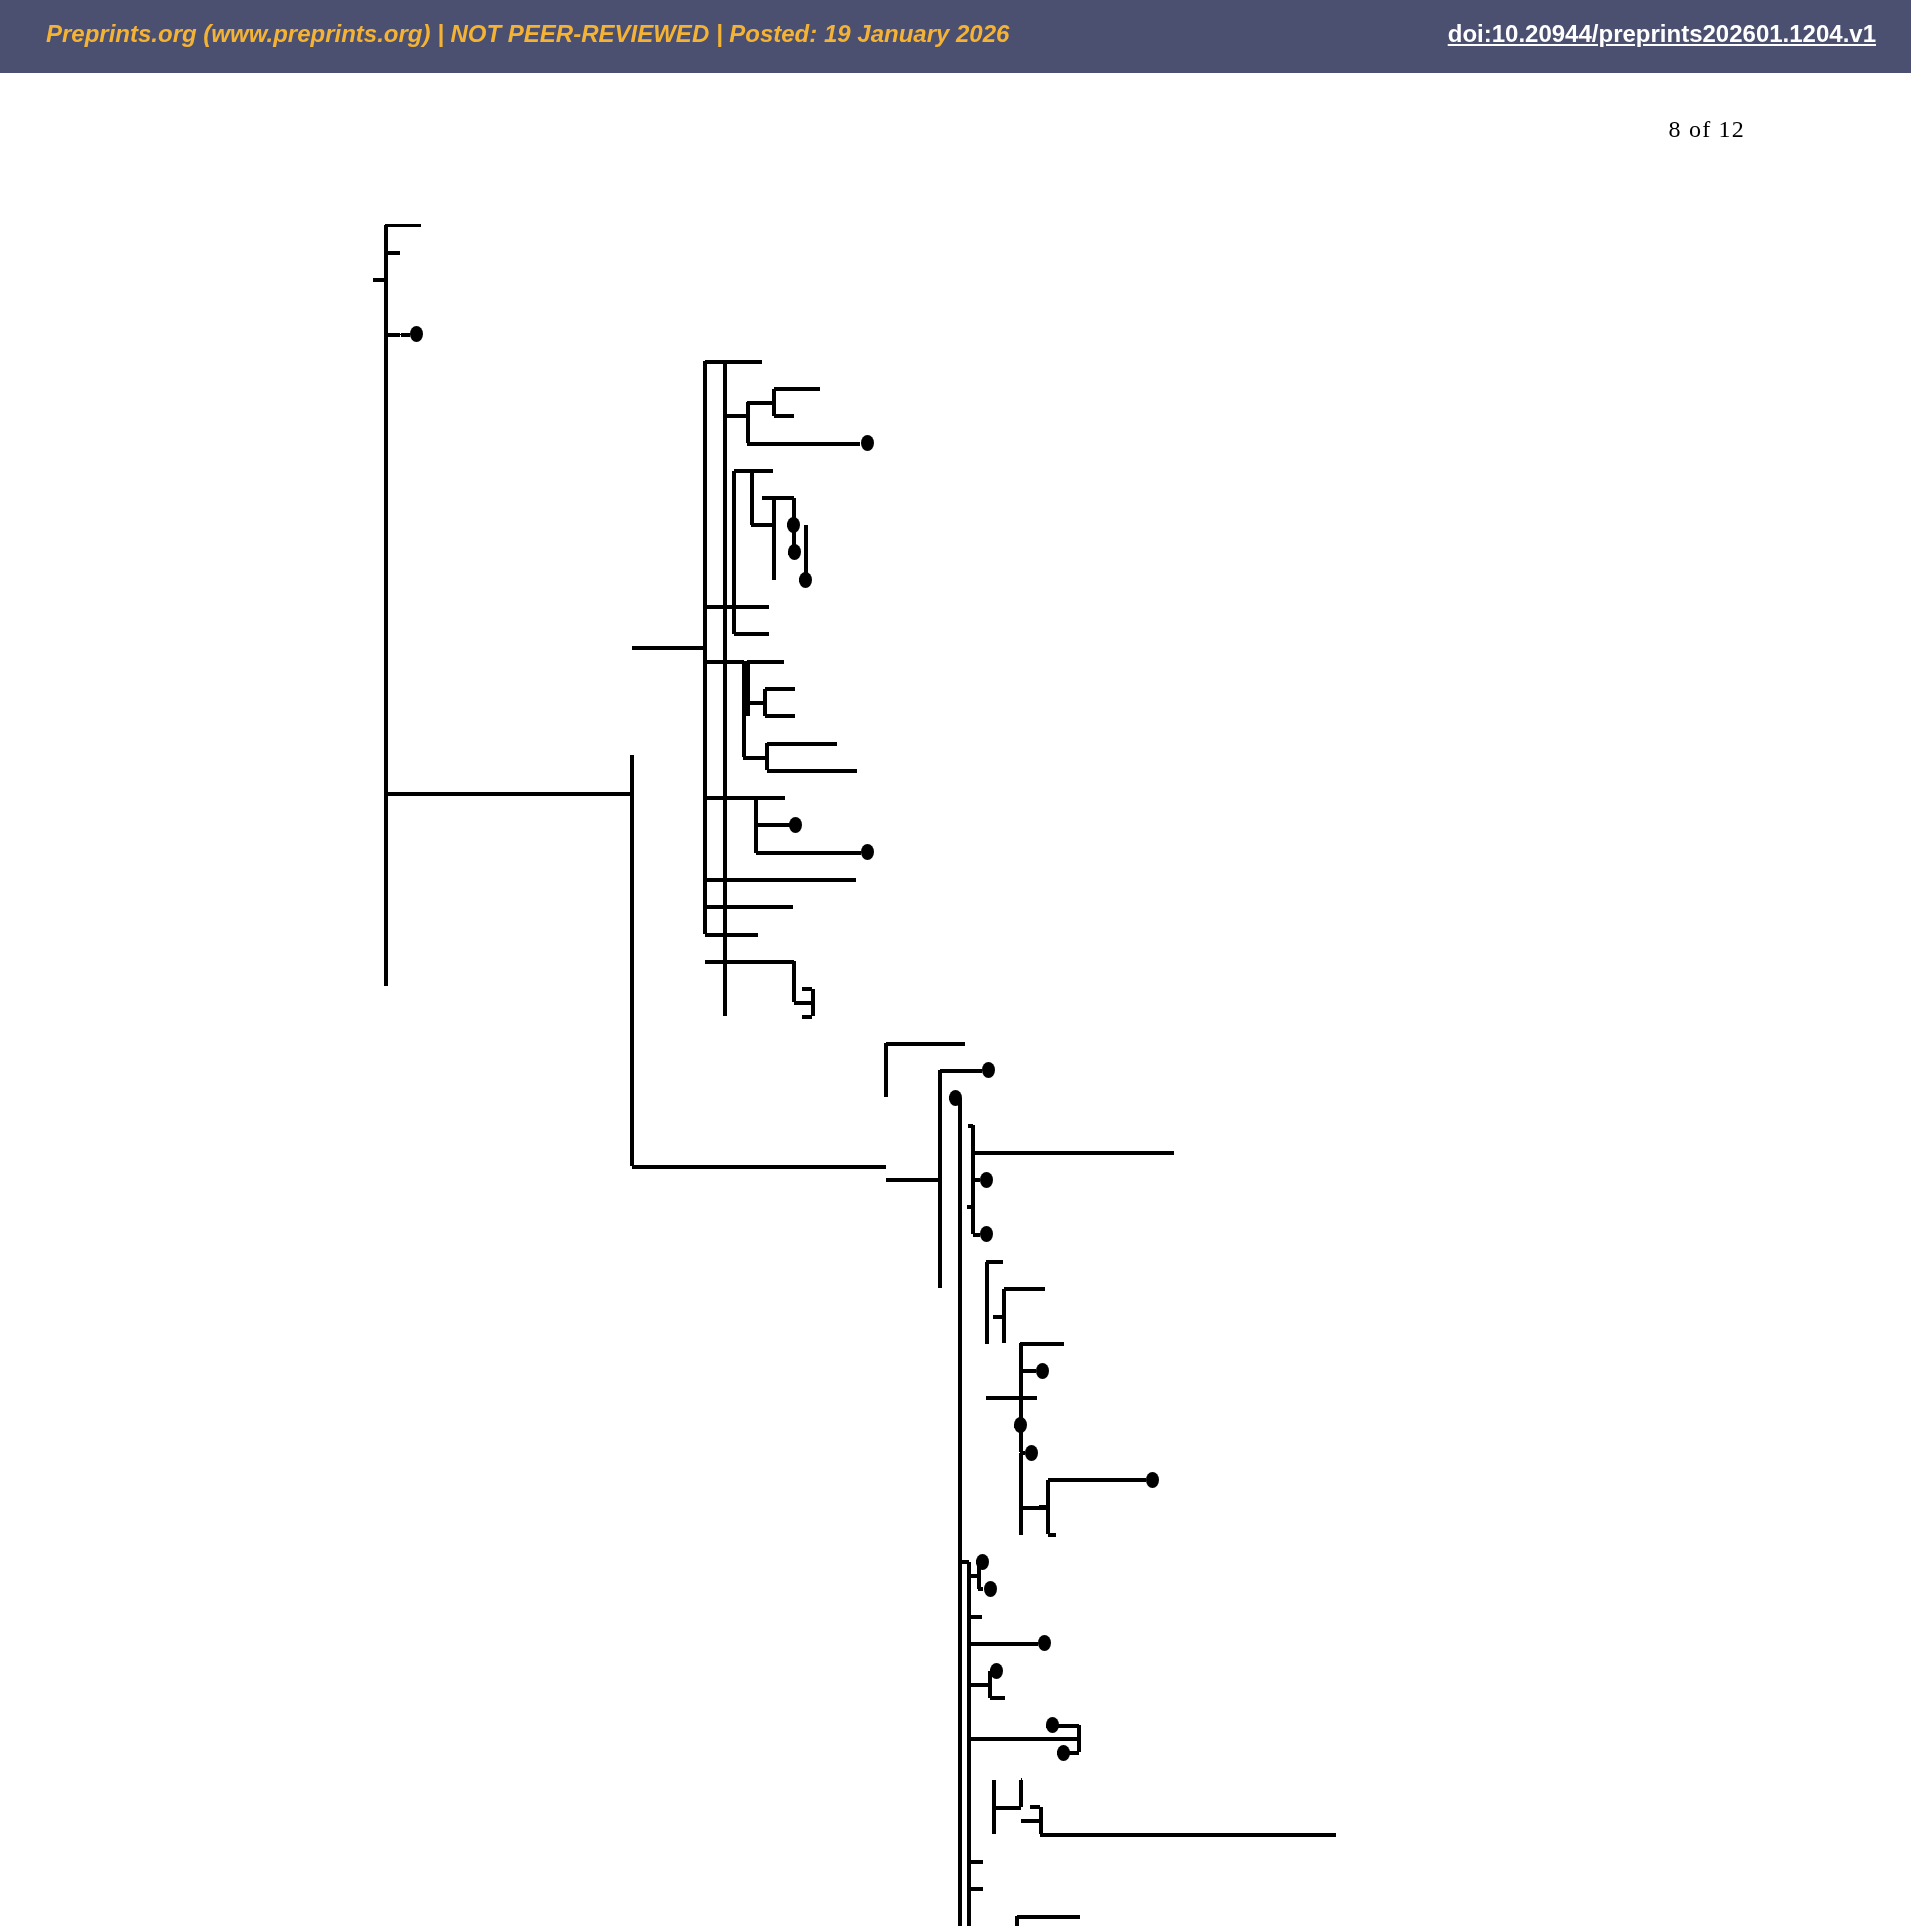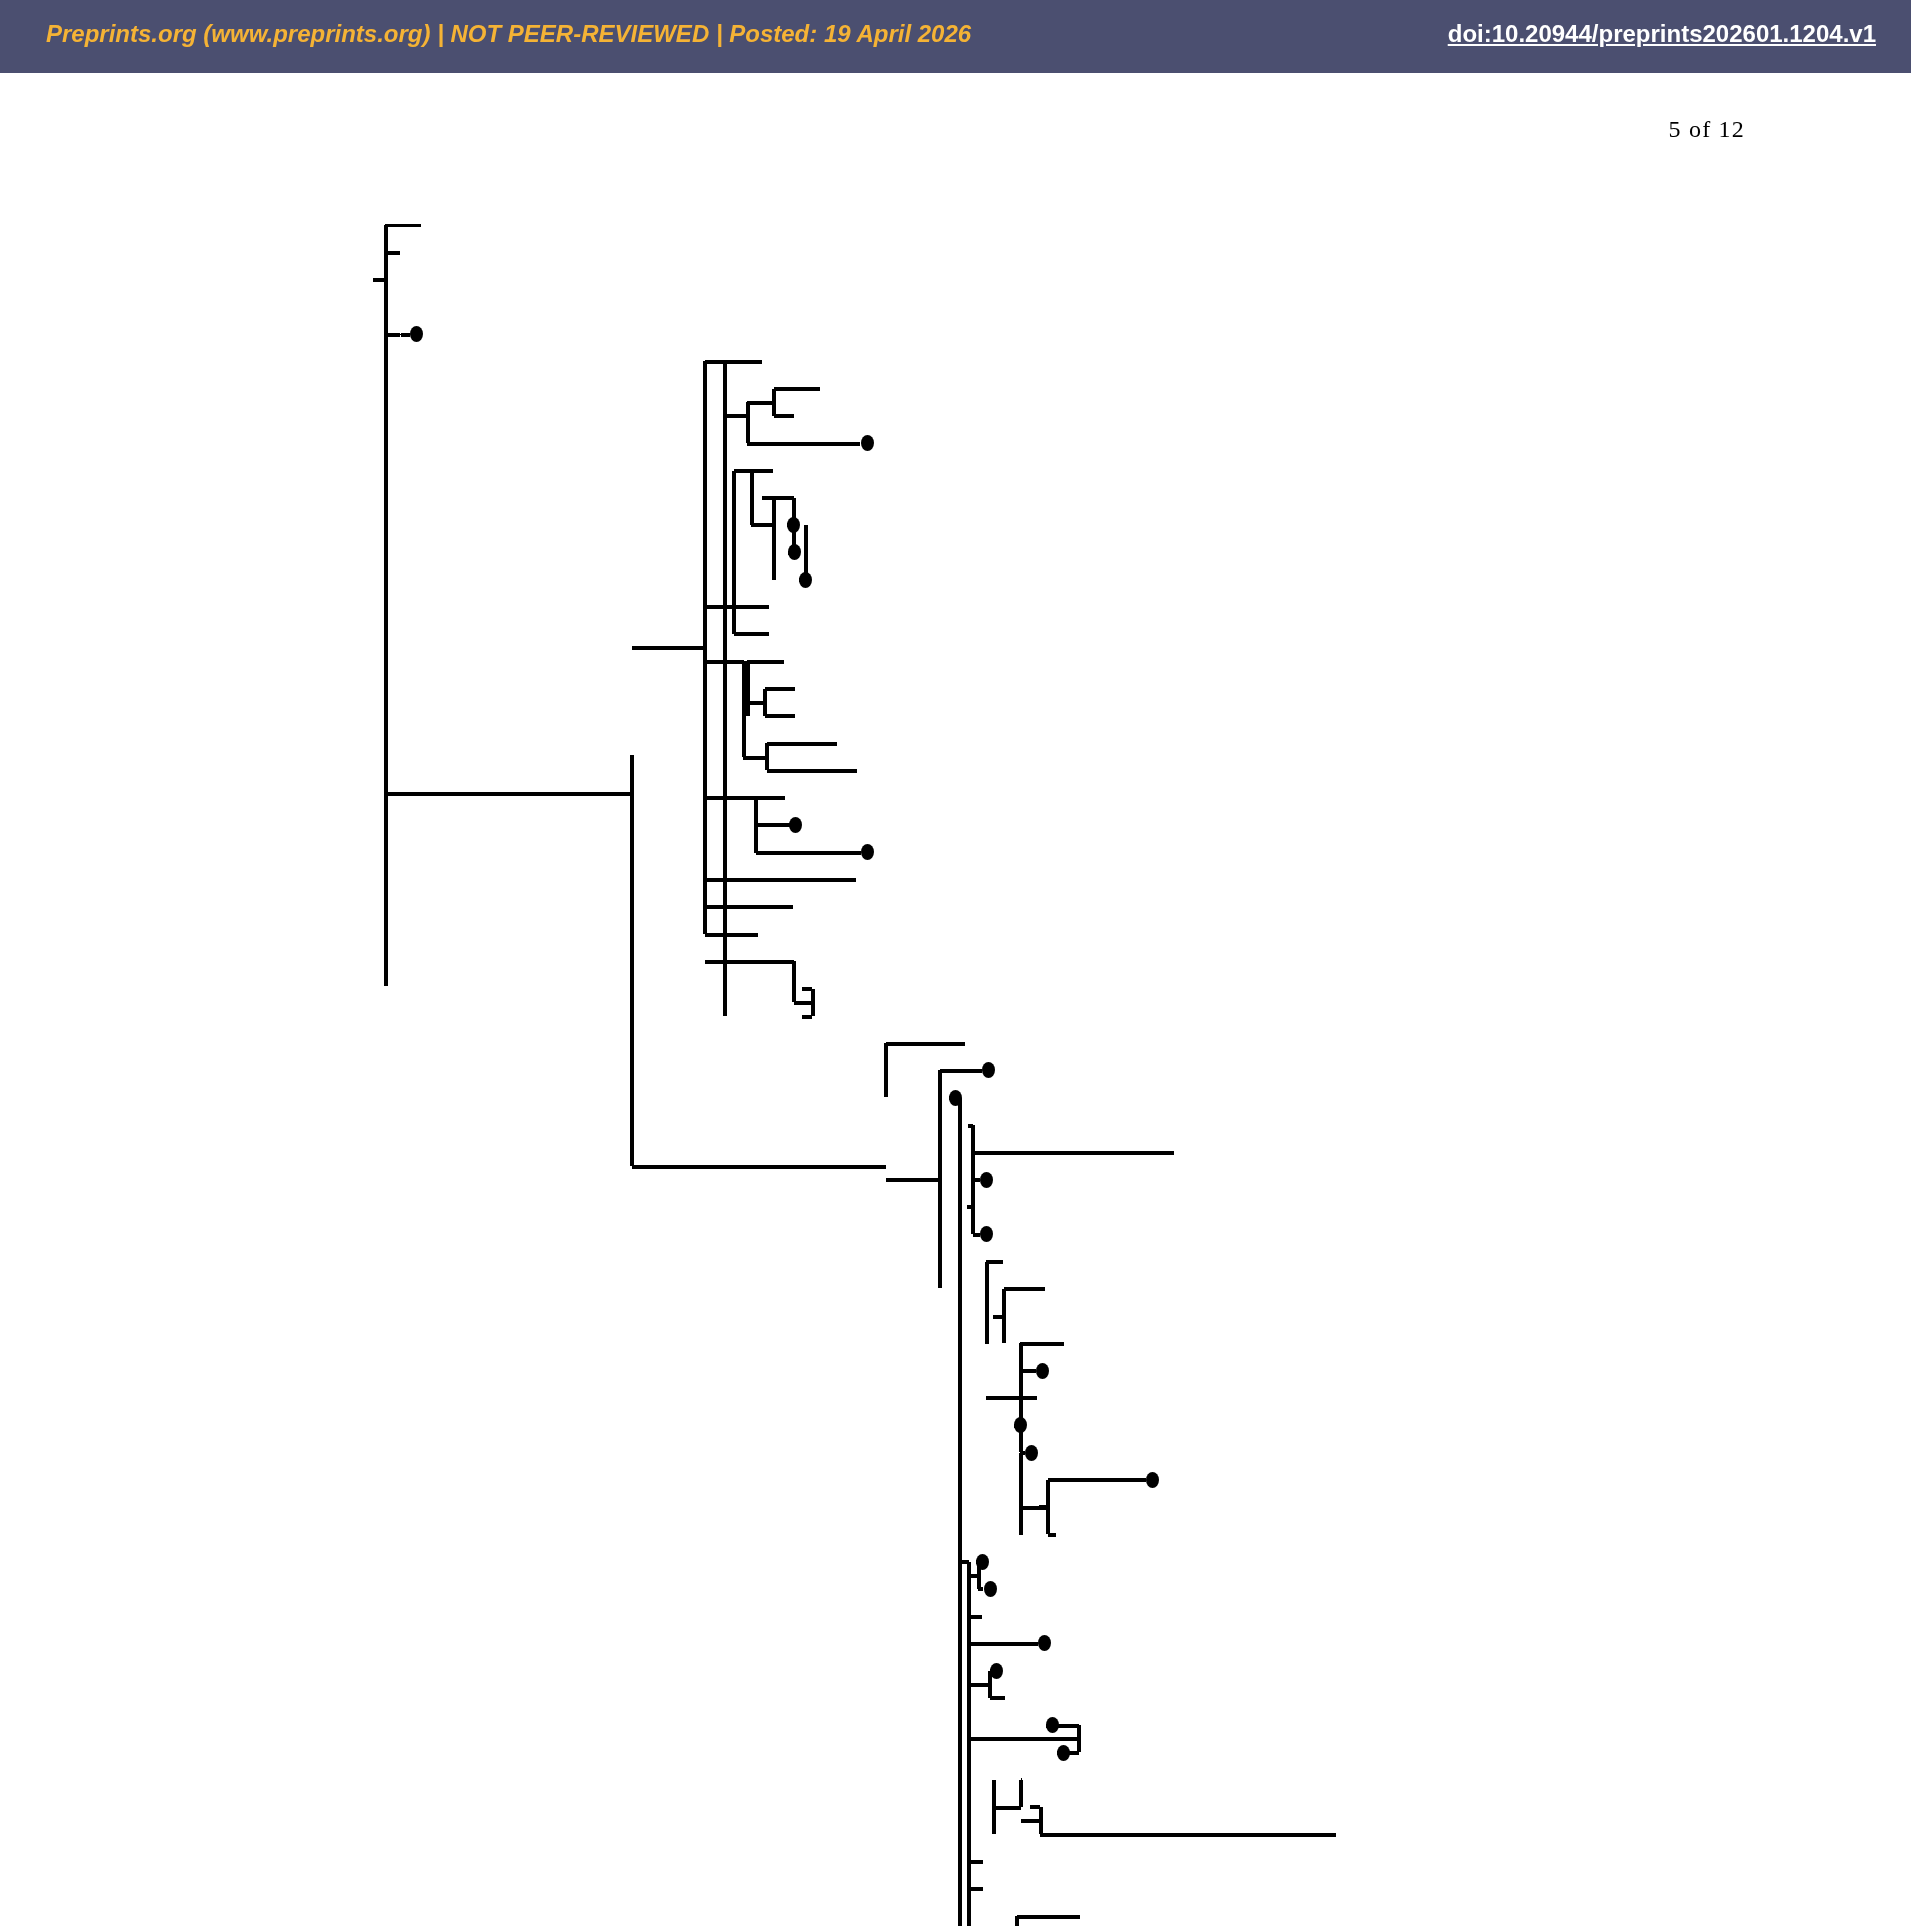--- a/index.html
+++ b/index.html
@@ -29,23 +29,23 @@
   .bs{position:absolute;font-family:"Liberation Sans",sans-serif;font-size:10px;
       color:#3a3a3a;transform:translateY(-50%);}
 
   
   #scale{position:absolute;left:439px;top:2019px;}
 </style>
 </head>
 <body>
 
 <div class="bar" id="header-bar"></div>
-<div class="hdr-txt" id="hdr-left">Preprints.org (www.preprints.org)  |  NOT PEER-REVIEWED  |  Posted: 19 April 2026</div>
+<div class="hdr-txt" id="hdr-left">Preprints.org (www.preprints.org)  |  NOT PEER-REVIEWED  |  Posted: 19 January 2026</div>
 <a id="hdr-doi" href="#">doi:10.20944/preprints202601.1204.v1</a>
-<div id="page-num">5 of 12</div>
+<div id="page-num">8 of 12</div>
 
 <div id="tree">
     <div class="tx" style="left: 424px; top: 9.2px;"></div>
     <div class="tx" style="left: 403px; top: 36px;"></div>
     <div class="tx" style="left: 387px; top: 64px;"></div>
     <div class="tx" style="left: 391px; top: 91px;"></div>
     <div class="dot" style="left: 410px; top: 118px;"></div>
     <div class="tx" style="left: 428px; top: 118px;"></div>
     <div class="tx" style="left: 765px; top: 145px;"></div>
     <div class="tx" style="left: 822px; top: 173px;"></div>

